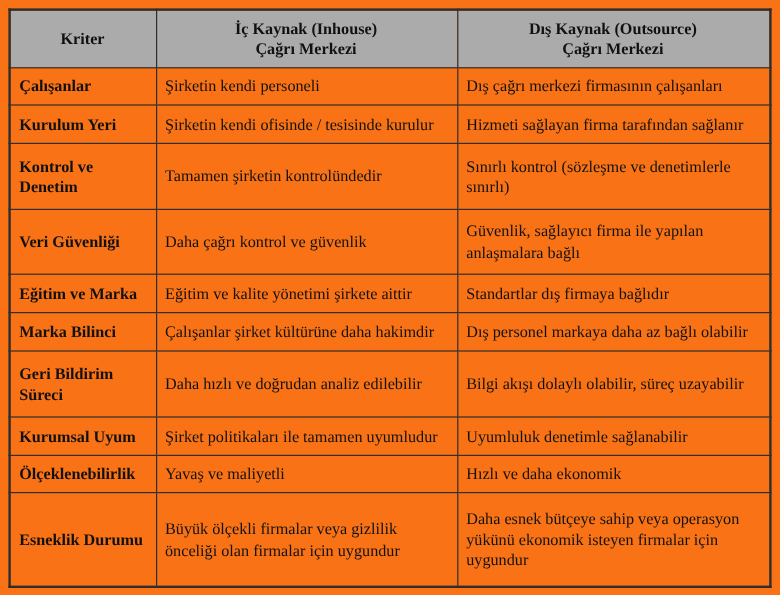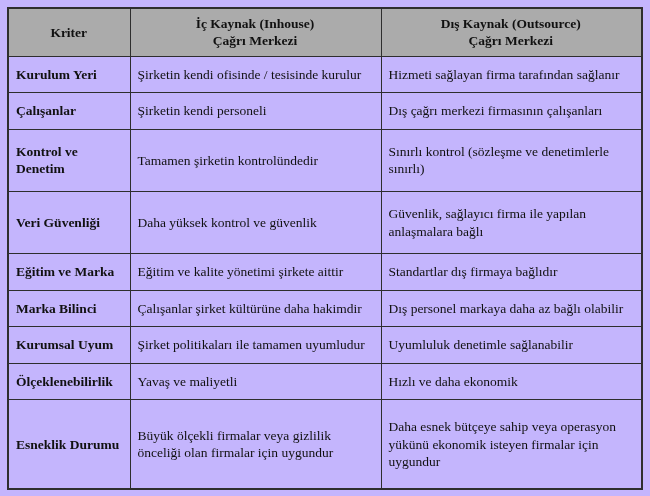--- a/index.html
+++ b/index.html
@@ -6,21 +6,21 @@
     margin: 0;
     padding: 0;
     background: #ffffff;
     font-family: "Liberation Serif", "DejaVu Serif", serif;
   }
   .page {
     width: 650px;
     height: 496px;
     box-sizing: border-box;
     padding: 7px 7px 6px 7px;
-    background: #c4b5fd;
+    background: #f97316;
   }
   table.compare {
     width: 100%;
     height: 100%;
     border-collapse: collapse;
     table-layout: fixed;
     border: 2px solid #2e2e2e;
     font-size: 13.5px;
     color: #111111;
   }
@@ -63,48 +63,53 @@
       <tr>
         <th>Kriter</th>
         <th>İç Kaynak (Inhouse)
 Çağrı Merkezi</th>
         <th>Dış Kaynak (Outsource)
 Çağrı Merkezi</th>
       </tr>
     </thead>
     <tbody>
       <tr>
+        <td class="kriter">Çalışanlar</td>
+        <td>Şirketin kendi personeli</td>
+        <td>Dış çağrı merkezi firmasının çalışanları</td>
+      </tr>
+      <tr>
         <td class="kriter">Kurulum Yeri</td>
         <td>Şirketin kendi ofisinde / tesisinde kurulur</td>
         <td>Hizmeti sağlayan firma tarafından sağlanır</td>
-      </tr>
-      <tr>
-        <td class="kriter">Çalışanlar</td>
-        <td>Şirketin kendi personeli</td>
-        <td>Dış çağrı merkezi firmasının çalışanları</td>
       </tr>
       <tr>
         <td class="kriter">Kontrol ve Denetim</td>
         <td>Tamamen şirketin kontrolündedir</td>
         <td>Sınırlı kontrol (sözleşme ve denetimlerle sınırlı)</td>
       </tr>
       <tr>
         <td class="kriter">Veri Güvenliği</td>
-        <td>Daha yüksek kontrol ve güvenlik</td>
+        <td>Daha çağrı kontrol ve güvenlik</td>
         <td>Güvenlik, sağlayıcı firma ile yapılan anlaşmalara bağlı</td>
       </tr>
       <tr>
         <td class="kriter">Eğitim ve Marka</td>
         <td>Eğitim ve kalite yönetimi şirkete aittir</td>
         <td>Standartlar dış firmaya bağlıdır</td>
       </tr>
       <tr>
         <td class="kriter">Marka Bilinci</td>
         <td>Çalışanlar şirket kültürüne daha hakimdir</td>
         <td>Dış personel markaya daha az bağlı olabilir</td>
+      </tr>
+      <tr>
+        <td class="kriter">Geri Bildirim Süreci</td>
+        <td>Daha hızlı ve doğrudan analiz edilebilir</td>
+        <td>Bilgi akışı dolaylı olabilir, süreç uzayabilir</td>
       </tr>
       <tr>
         <td class="kriter">Kurumsal Uyum</td>
         <td>Şirket politikaları ile tamamen uyumludur</td>
         <td>Uyumluluk denetimle sağlanabilir</td>
       </tr>
       <tr>
         <td class="kriter">Ölçeklenebilirlik</td>
         <td>Yavaş ve maliyetli</td>
         <td>Hızlı ve daha ekonomik</td>

